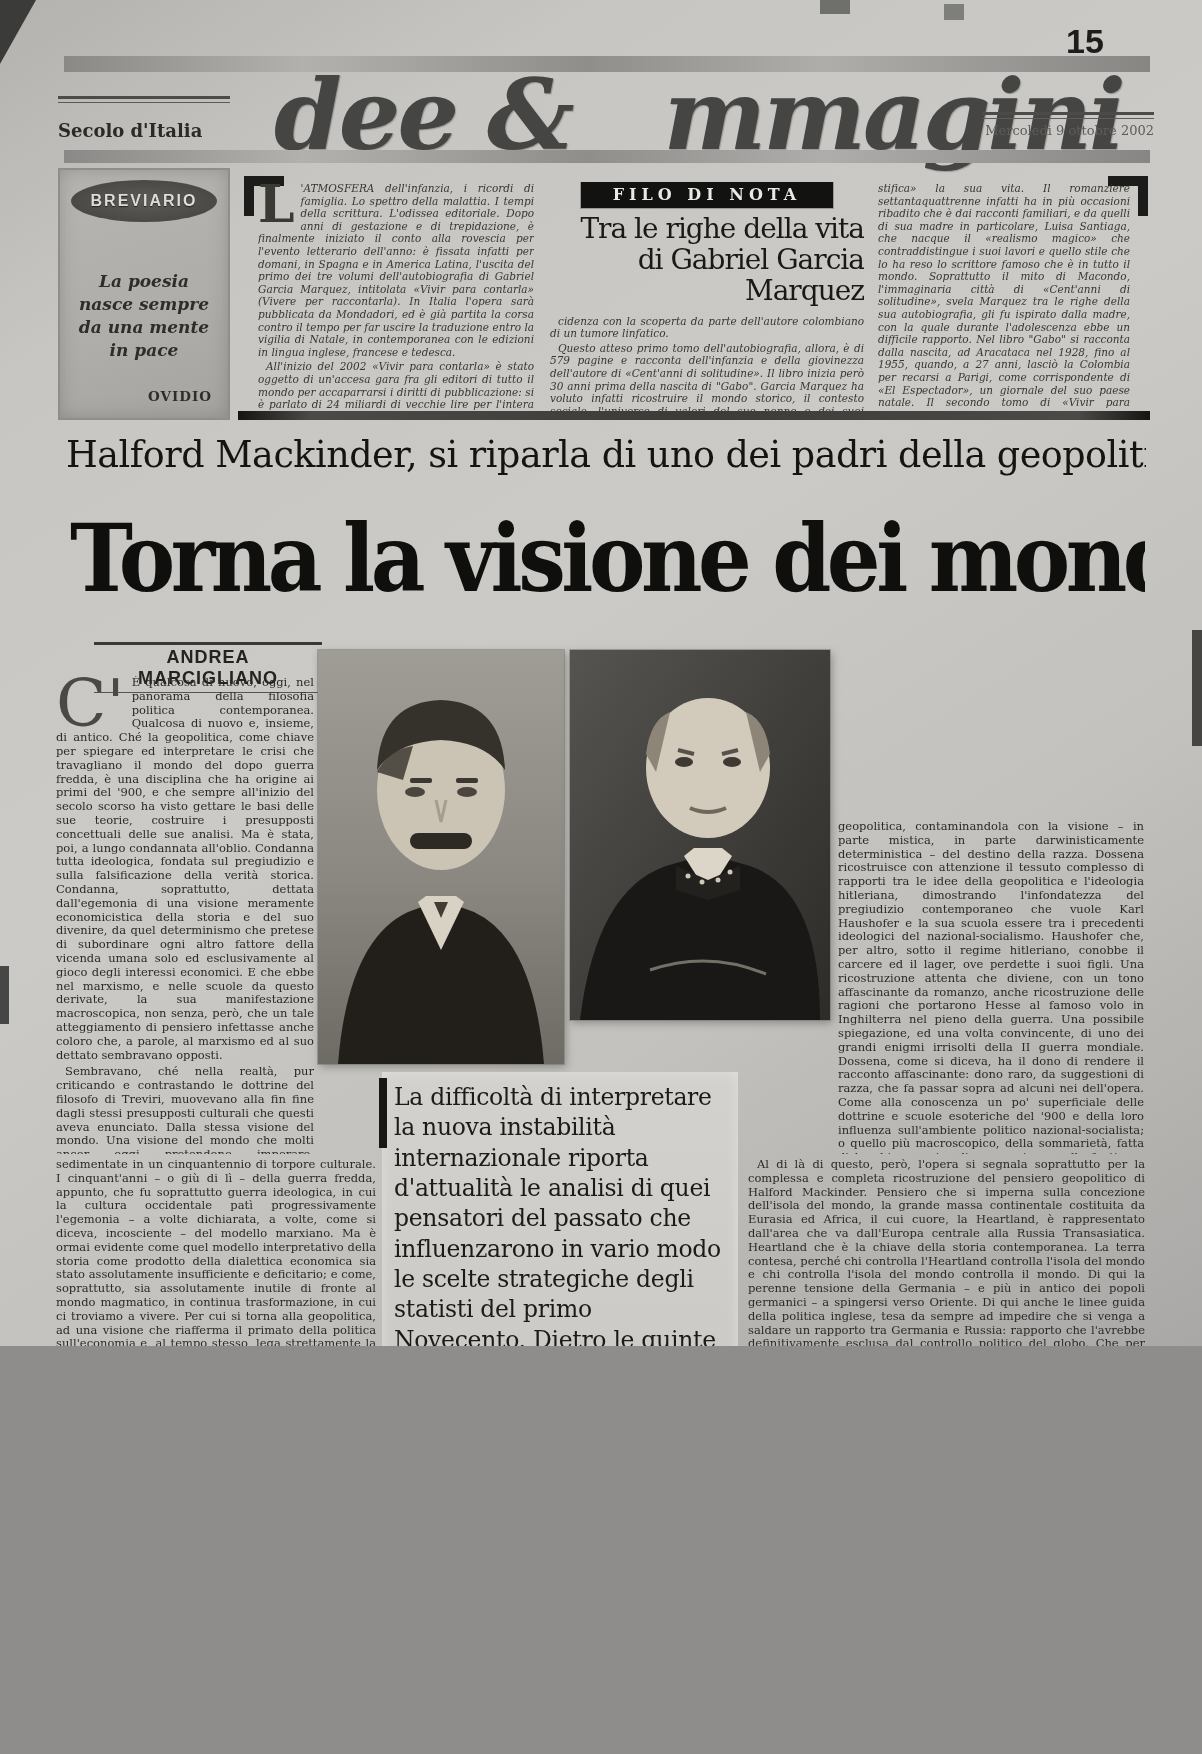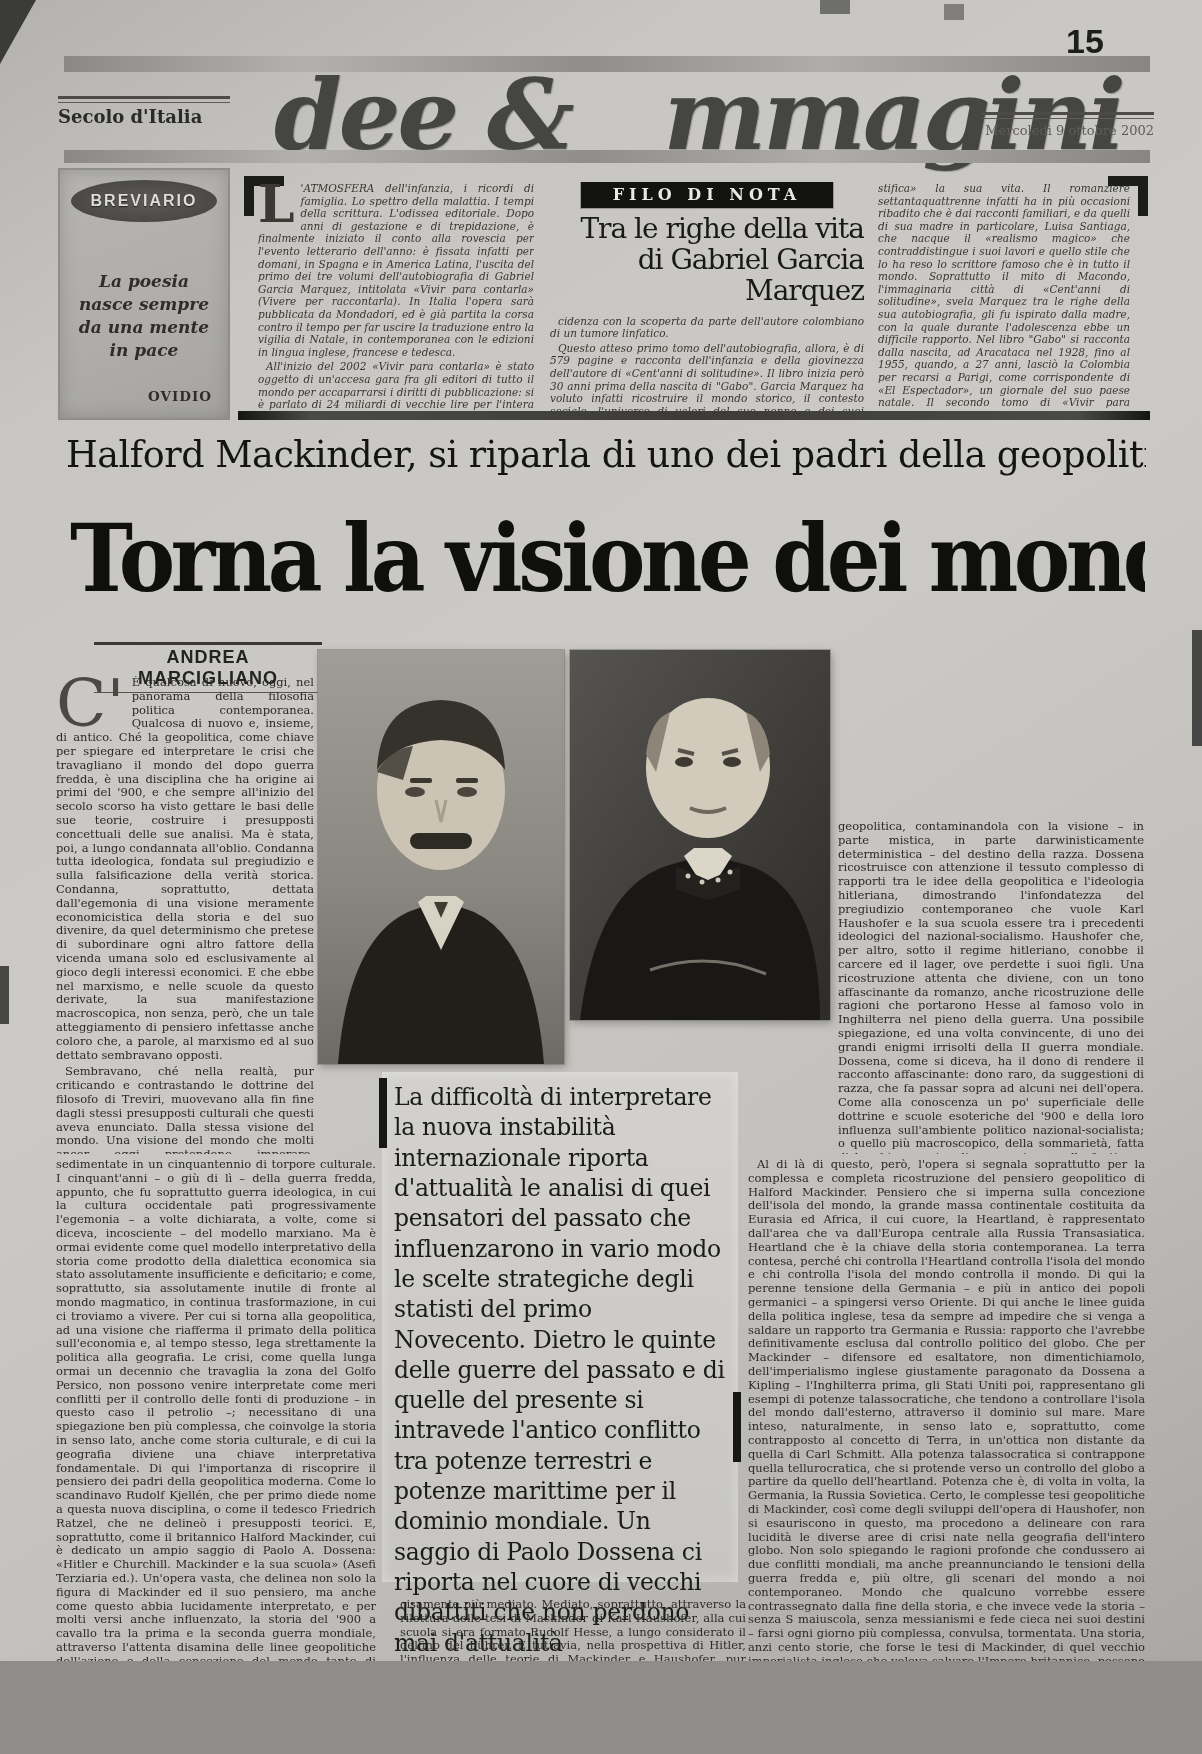--- a/index.html
+++ b/index.html
@@ -1,17 +1,17 @@
 <!DOCTYPE html>
 <html><head>
 <meta charset="utf-8">
 <style>
   html,body{margin:0;padding:0;background:#8e8d8b;}
   .page{
-    position:relative;width:1202px;height:1661px;margin:0 auto;overflow:hidden;
+    position:relative;width:1202px;height:1346px;margin:0 auto;overflow:hidden;
     background:linear-gradient(148deg,#b3b2ae 0%,#c7c6c2 18%,#cbcac6 45%,#c2c1bd 70%,#a9a8a6 100%);
     font-family:"DejaVu Serif","Liberation Serif",serif;color:#262624;
   }
   
   .art{position:absolute;background:#262625;}
   .art-tl{left:0;top:0;width:36px;height:64px;clip-path:polygon(0 0,100% 0,55% 45%,0 100%);opacity:.85;}
   .art-t1{left:820px;top:0;width:30px;height:14px;opacity:.55;}
   .art-t2{left:944px;top:4px;width:20px;height:16px;opacity:.45;}
   .art-r{left:1192px;top:630px;width:10px;height:116px;opacity:.8;}
   .art-l{left:0;top:966px;width:9px;height:58px;opacity:.8;}
@@ -20,21 +20,21 @@
   .bar-a{left:64px;top:56px;width:1086px;height:16px;}
   .bar-b{left:64px;top:150px;width:1086px;height:13px;}
   .dbl-rule{border-top:3px solid #4c4b49;border-bottom:1px solid #5c5b59;height:3px;}
   
   .pageno{position:absolute;left:1066px;top:22px;font-family:"Liberation Sans",sans-serif;font-weight:bold;font-size:34px;color:#1d1d1b;}
   .masthead{position:absolute;left:232px;top:26px;width:880px;height:138px;display:flex;align-items:flex-end;gap:36px;}
   .ibar{width:27px;height:132px;background:#161614;margin:0 6px 2px 0;transform:skewX(-4deg);}
   .script{font-style:italic;font-weight:bold;font-size:97px;color:#454543;letter-spacing:-3px;line-height:1;white-space:nowrap;text-shadow:1px 1px 1px rgba(60,60,58,.35);}
   .script.amp{margin-right:14px;}
   .secolo{position:absolute;left:58px;top:96px;width:172px;}
-  .secolo .name{display:block;font-weight:bold;font-size:18px;margin-top:3px;color:#2a2a28;}
+  .secolo .name{display:block;font-weight:bold;font-size:18px;margin-top:17px;color:#2a2a28;}
   .dateblk{position:absolute;left:982px;top:112px;width:172px;text-align:center;}
   .dateblk .date{display:block;font-size:13px;color:#5d5c5a;margin-top:4px;text-align:right;}
   
   .breviario{position:absolute;left:58px;top:168px;width:168px;height:248px;
     background:linear-gradient(160deg,#b6b5b1,#aeada9 60%,#a5a4a0);
     border:2px solid #8f8e8a;box-shadow:inset 0 0 18px rgba(90,90,88,.35);}
   .brev-badge{margin:10px auto 0;width:146px;height:42px;background:radial-gradient(ellipse at center,#5c5b58 0%,#4a4946 70%);
     border-radius:50%;display:flex;align-items:center;justify-content:center;}
   .brev-badge span{color:#dddcd8;font-family:"Liberation Sans",sans-serif;font-weight:bold;font-size:16px;letter-spacing:2px;text-shadow:0 1px 1px #222;}
   .brev-quote{margin:48px 14px 0;font-style:italic;font-weight:bold;font-size:17px;line-height:1.35;text-align:center;color:#2e2d2b;}

